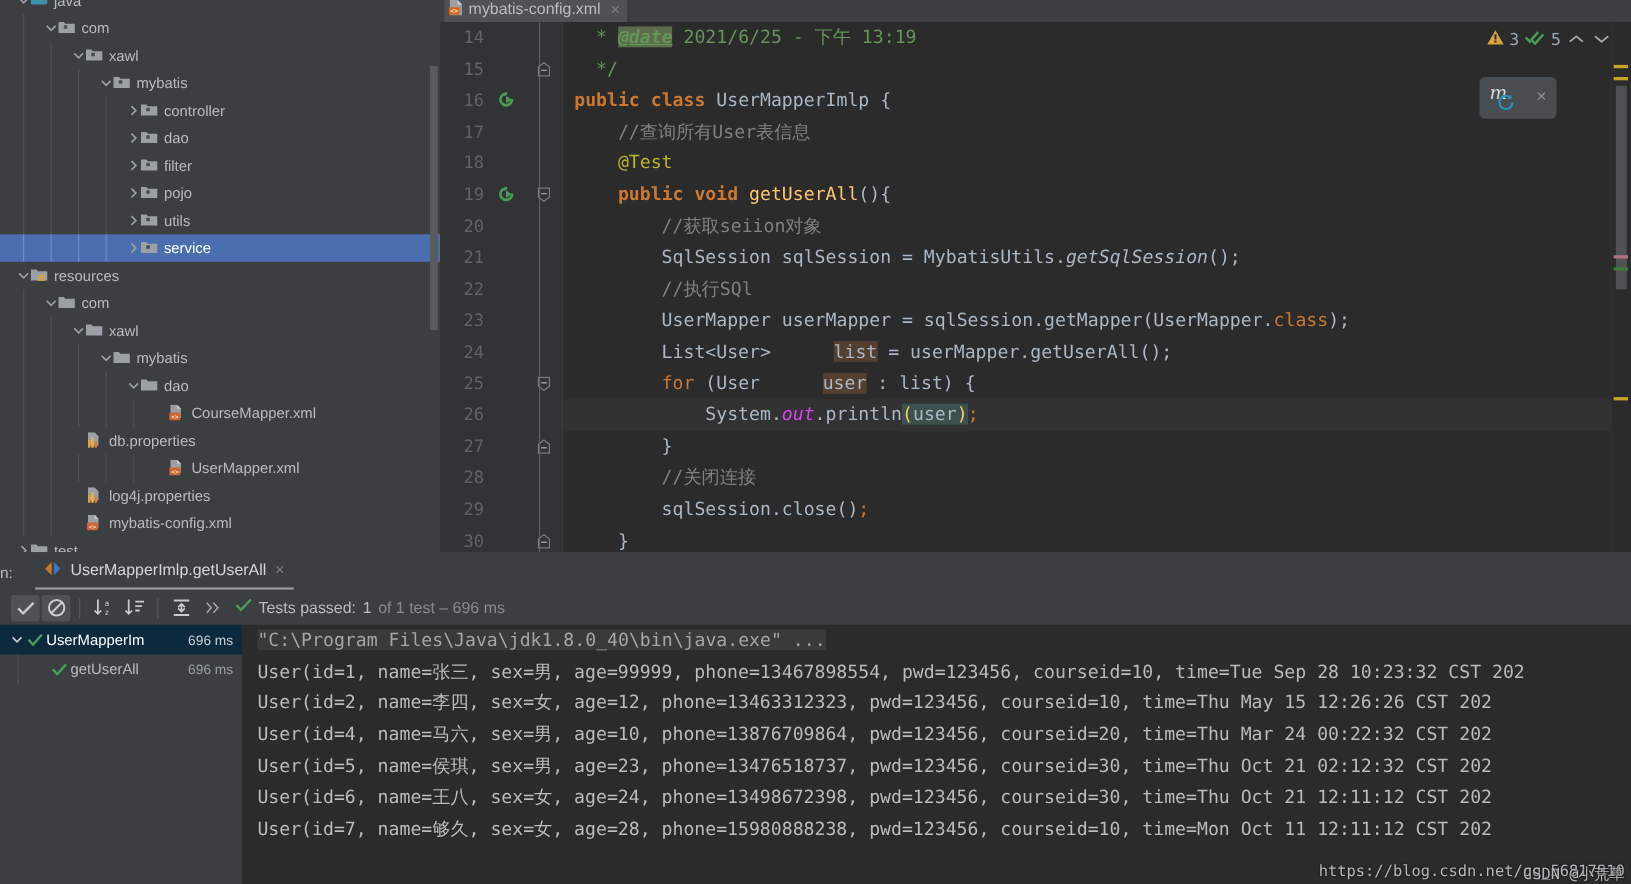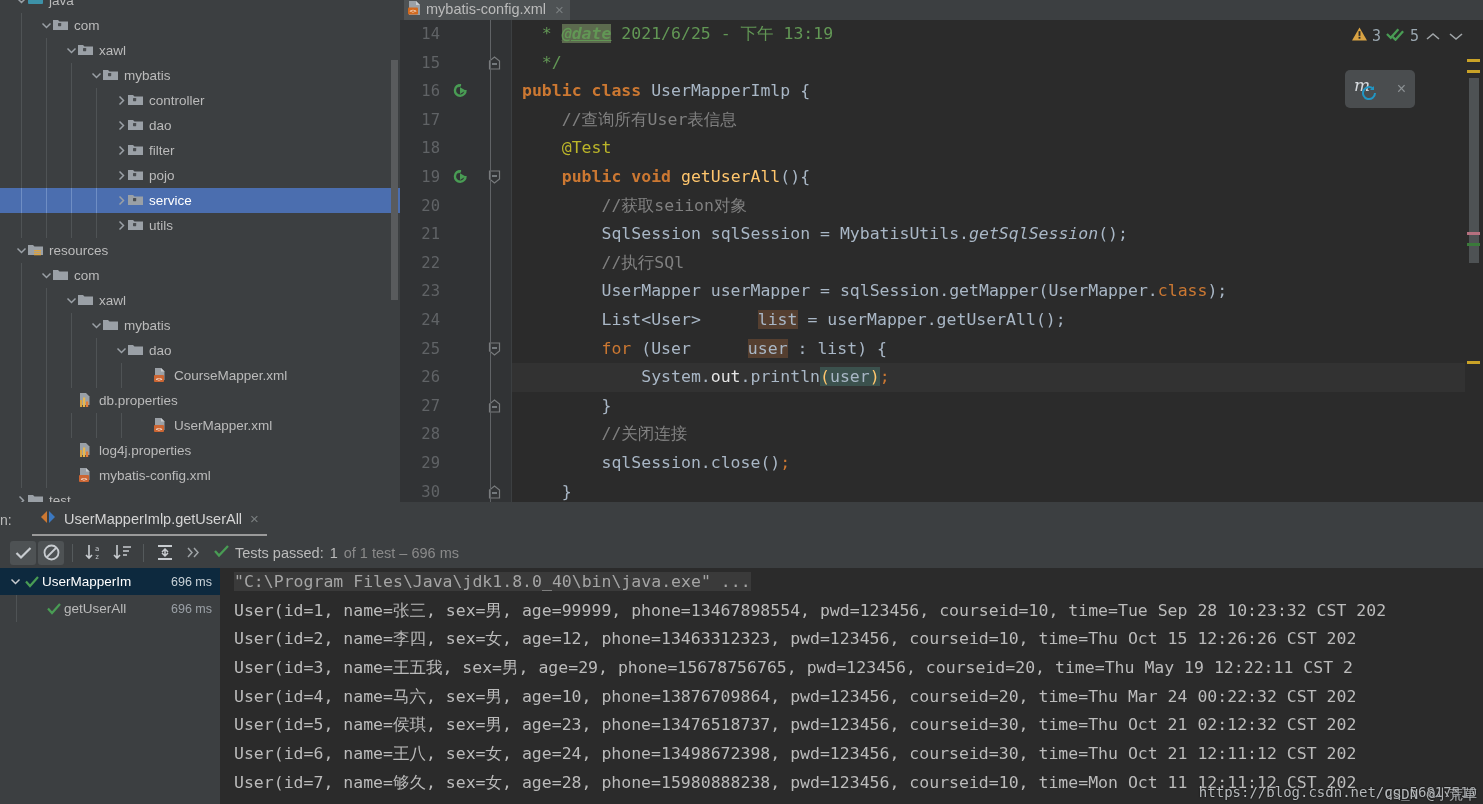--- a/index.html
+++ b/index.html
@@ -76,21 +76,21 @@
   .cl { height: 28.6px; line-height: 28.6px; padding-left: 10px; position: relative; }
   .cl.caretline { background: #323232; }
   .k   { color: #cc7832; }          
   .kb  { color: #cc7832; font-weight: bold; }
   .txt { color: #a9b7c6; }
   .cm  { color: #808080; }          
   .doc { color: #629755; }          
   .tag { color: #629755; font-weight: bold; font-style: italic; text-decoration: underline; }
   .ann { color: #bbb529; }          
   .mth { color: #ffc66d; }          
-  .sfld{ color: #e5e5e5; }
+  .sfld{ color: #d946ef; font-style: italic; }
   .stm { color: #a9b7c6; font-style: italic; }
   .hl-doc { background: #5c6a4e; margin-top: 14px; }
   .hl-ident { background: #553f30; margin-left: 47px; }
   .hl-paren { background: #3b514d; }
   .kw-paren { color: #ffc66d; }
 
   .fold-line { position: absolute; left: 90px; top: 20px; bottom: 0; width: 1px; background: #606366; }
 
   
   .inspect {
@@ -319,61 +319,61 @@
             </svg>
           </span>
           <span class="ticon">
             <svg width="16" height="14" viewBox="0 0 16 14">
               <path d="M0 2h5l1.5 1.5H15V12H0z" fill="#9aa0a6"></path>
               <rect x="5" y="5" width="3.2" height="3.2" fill="#4a4d50" rx=".6"></rect>
             </svg>
           </span>
           <span class="tlabel">pojo</span>
         </div>
+        <div class="tree-row">
+          <div class="guides">
+            <div class="guide" style="left:21px"></div>
+            <div class="guide" style="left:46px"></div>
+            <div class="guide" style="left:71px"></div>
+            <div class="guide" style="left:96px"></div>
+          </div>
+          <div style="width:114px;flex:0 0 114px"></div>
+          <span class="twisty">
+            <svg width="11" height="11" viewBox="0 0 11 11">
+              <path d="M3.5 1.5L7.5 5.5L3.5 9.5" stroke="#9aa0a6" stroke-width="1.5" fill="none"></path>
+            </svg>
+          </span>
+          <span class="ticon">
+            <svg width="16" height="14" viewBox="0 0 16 14">
+              <path d="M0 2h5l1.5 1.5H15V12H0z" fill="#9aa0a6"></path>
+              <rect x="5" y="5" width="3.2" height="3.2" fill="#4a4d50" rx=".6"></rect>
+            </svg>
+          </span>
+          <span class="tlabel">utils</span>
+        </div>
         <div class="tree-row selected">
           <div class="guides">
             <div class="guide" style="left:21px"></div>
             <div class="guide" style="left:46px"></div>
             <div class="guide" style="left:71px"></div>
             <div class="guide" style="left:96px"></div>
           </div>
           <div style="width:114px;flex:0 0 114px"></div>
           <span class="twisty">
             <svg width="11" height="11" viewBox="0 0 11 11">
               <path d="M3.5 1.5L7.5 5.5L3.5 9.5" stroke="#9aa0a6" stroke-width="1.5" fill="none"></path>
             </svg>
           </span>
           <span class="ticon">
             <svg width="16" height="14" viewBox="0 0 16 14">
               <path d="M0 2h5l1.5 1.5H15V12H0z" fill="#9aa0a6"></path>
               <rect x="5" y="5" width="3.2" height="3.2" fill="#4a4d50" rx=".6"></rect>
             </svg>
           </span>
           <span class="tlabel">service</span>
-        </div>
-        <div class="tree-row">
-          <div class="guides">
-            <div class="guide" style="left:21px"></div>
-            <div class="guide" style="left:46px"></div>
-            <div class="guide" style="left:71px"></div>
-            <div class="guide" style="left:96px"></div>
-          </div>
-          <div style="width:114px;flex:0 0 114px"></div>
-          <span class="twisty">
-            <svg width="11" height="11" viewBox="0 0 11 11">
-              <path d="M3.5 1.5L7.5 5.5L3.5 9.5" stroke="#9aa0a6" stroke-width="1.5" fill="none"></path>
-            </svg>
-          </span>
-          <span class="ticon">
-            <svg width="16" height="14" viewBox="0 0 16 14">
-              <path d="M0 2h5l1.5 1.5H15V12H0z" fill="#9aa0a6"></path>
-              <rect x="5" y="5" width="3.2" height="3.2" fill="#4a4d50" rx=".6"></rect>
-            </svg>
-          </span>
-          <span class="tlabel">utils</span>
         </div>
         <div class="tree-row">
           <div class="guides"></div>
           <div style="width:14px;flex:0 0 14px"></div>
           <span class="twisty">
             <svg width="11" height="11" viewBox="0 0 11 11">
               <path d="M1.5 3.5L5.5 7.5L9.5 3.5" stroke="#9aa0a6" stroke-width="1.5" fill="none"></path>
             </svg>
           </span>
           <span class="ticon">
@@ -809,22 +809,21 @@
         <span>getUserAll</span>
         <span class="test-dur">696 ms</span>
         <div class="guide" style="left: 16px;"></div>
       </div>
     </div>
 
   <div class="console">
     <div id="console-lines">
         <div class="con-line cmd"><span class="bg">"C:\Program Files\Java\jdk1.8.0_40\bin\java.exe" ...</span></div>
         <div class="con-line">User(id=1, name=张三, sex=男, age=99999, phone=13467898554, pwd=123456, courseid=10, time=Tue Sep 28 10:23:32 CST 202</div>
-        <div class="con-line">User(id=2, name=李四, sex=女, age=12, phone=13463312323, pwd=123456, courseid=10, time=Thu Oct 15 12:26:26 CST 202</div>
-        <div class="con-line">User(id=3, name=王五我, sex=男, age=29, phone=15678756765, pwd=123456, courseid=20, time=Thu May 19 12:22:11 CST 2</div>
+        <div class="con-line">User(id=2, name=李四, sex=女, age=12, phone=13463312323, pwd=123456, courseid=10, time=Thu May 15 12:26:26 CST 202</div>
         <div class="con-line">User(id=4, name=马六, sex=男, age=10, phone=13876709864, pwd=123456, courseid=20, time=Thu Mar 24 00:22:32 CST 202</div>
         <div class="con-line">User(id=5, name=侯琪, sex=男, age=23, phone=13476518737, pwd=123456, courseid=30, time=Thu Oct 21 02:12:32 CST 202</div>
         <div class="con-line">User(id=6, name=王八, sex=女, age=24, phone=13498672398, pwd=123456, courseid=30, time=Thu Oct 21 12:11:12 CST 202</div>
         <div class="con-line">User(id=7, name=够久, sex=女, age=28, phone=15980888238, pwd=123456, courseid=10, time=Mon Oct 11 12:11:12 CST 202</div>
       </div>
     <div class="watermark">
       <span>https://blog.csdn.net/qq_56817510</span>
       <span class="l2">CSDN @小荒草</span>
     </div>
   </div>

